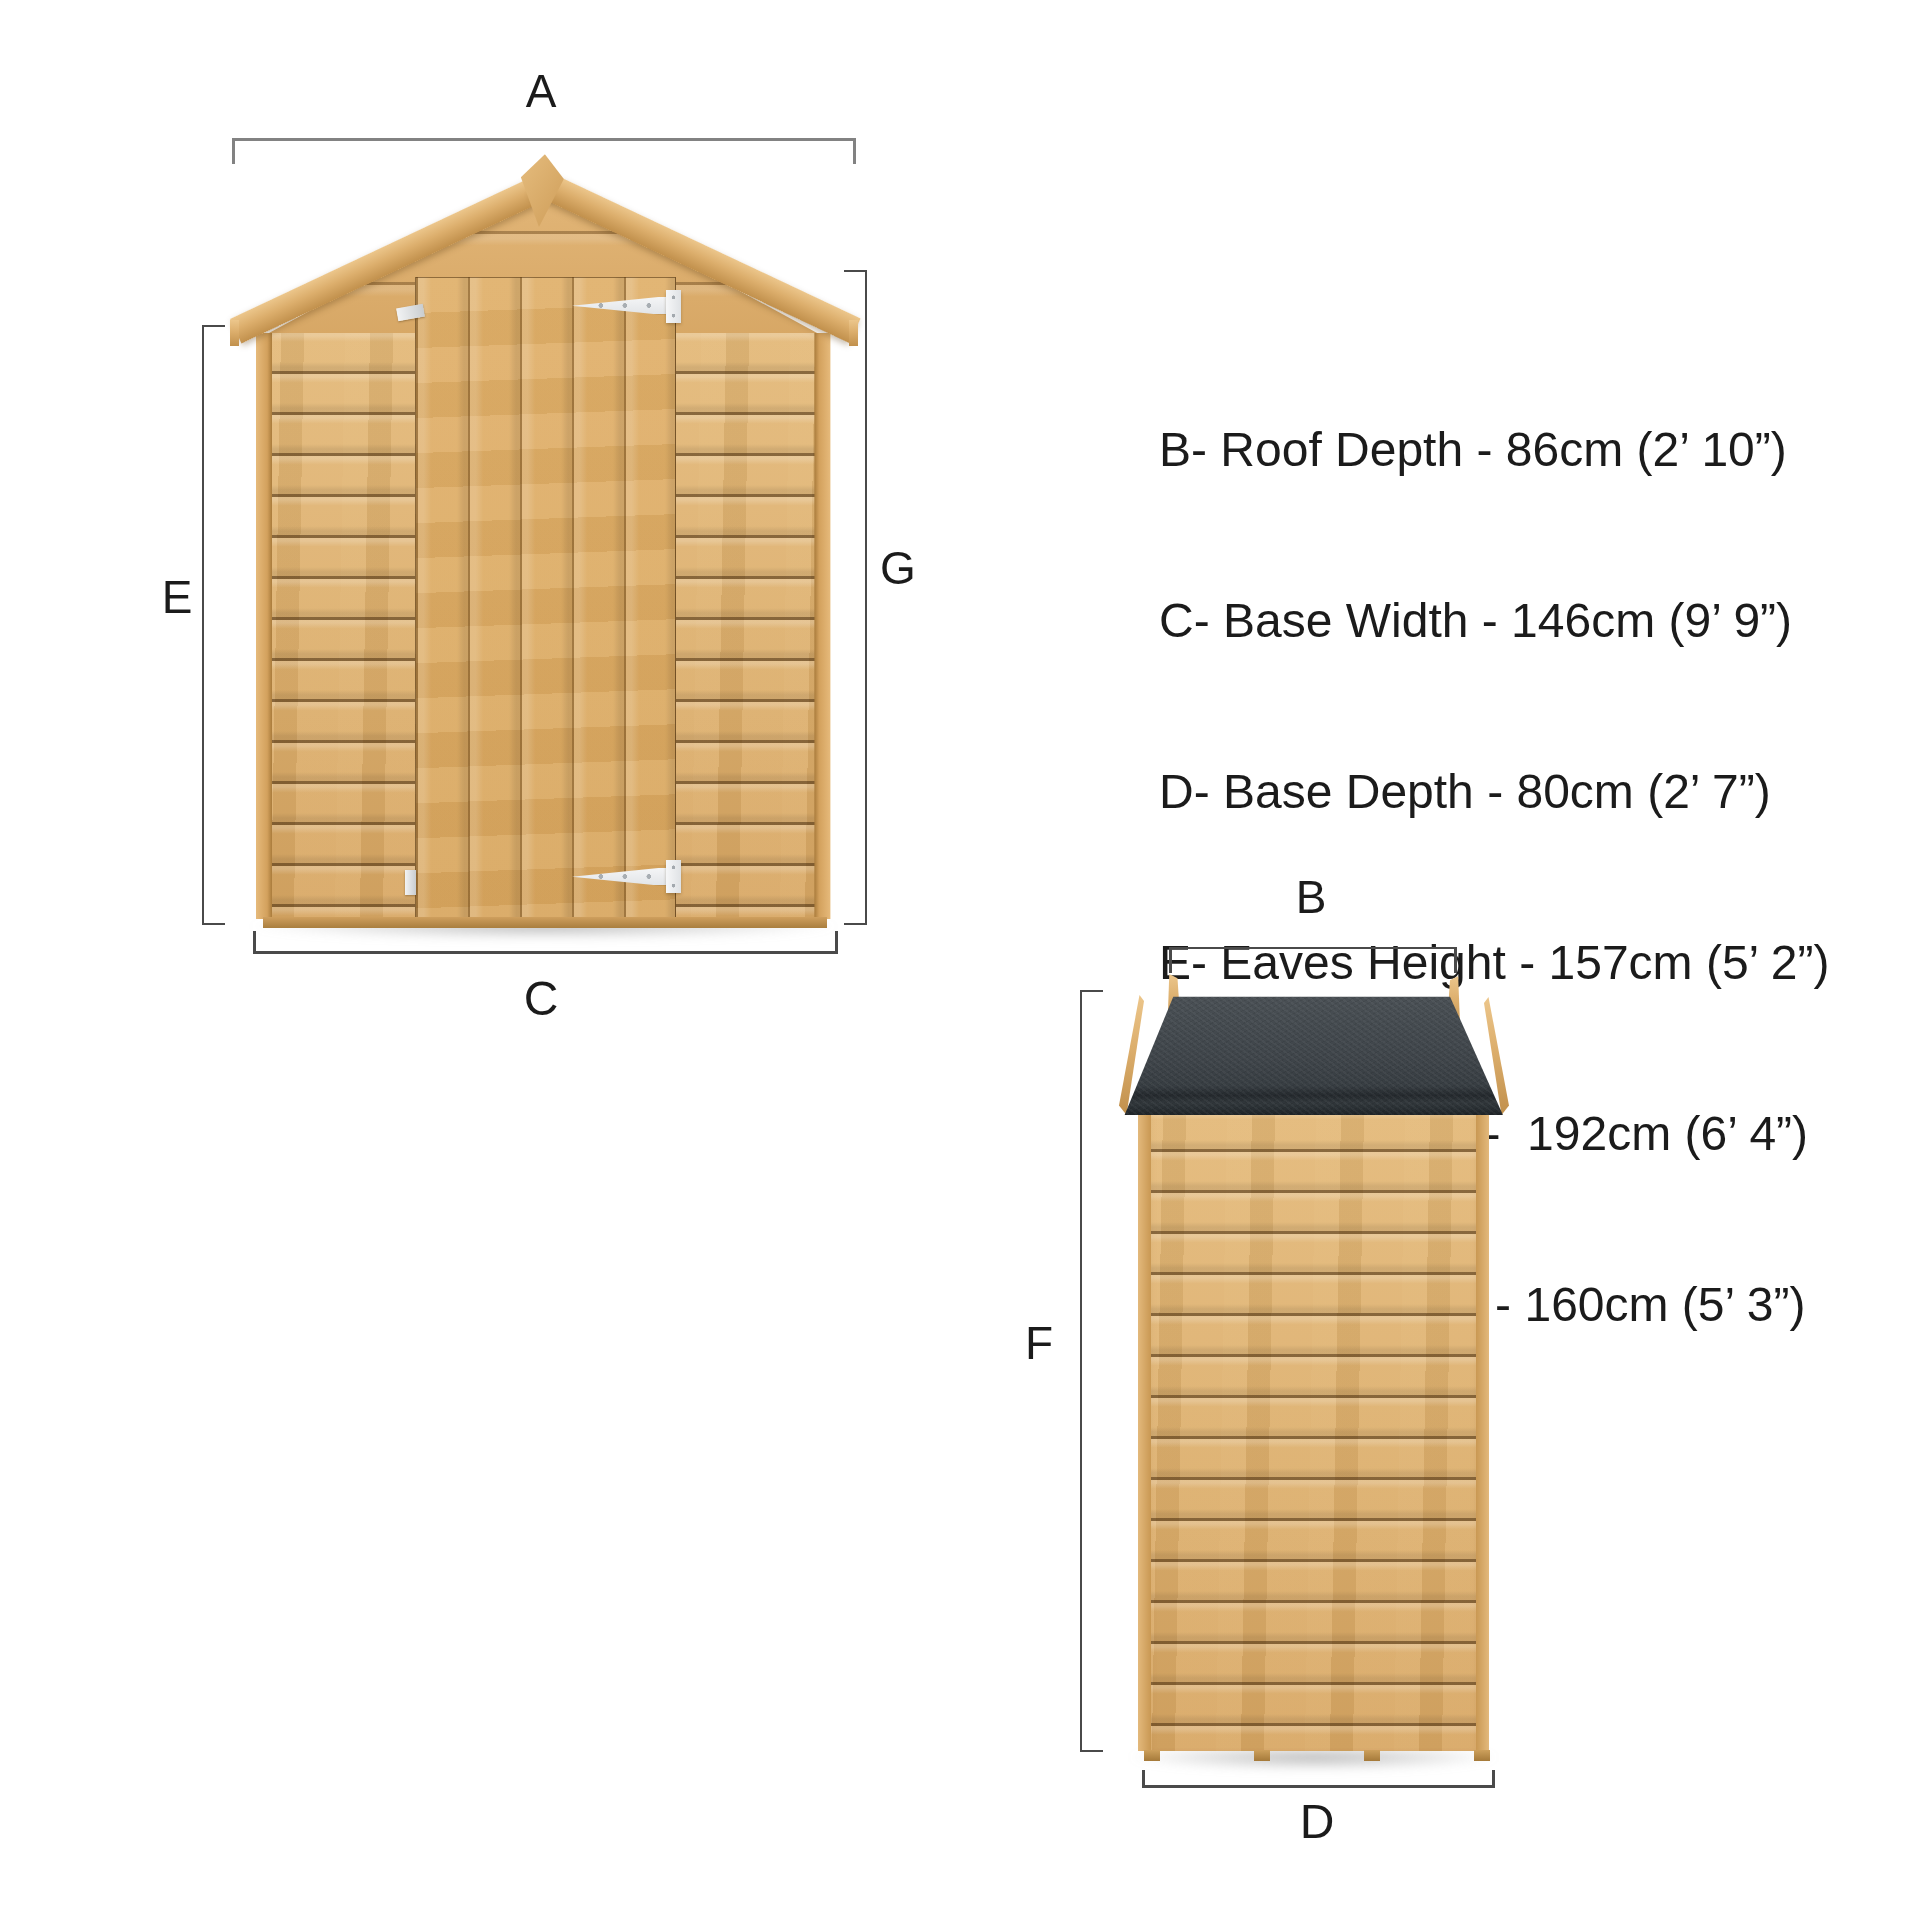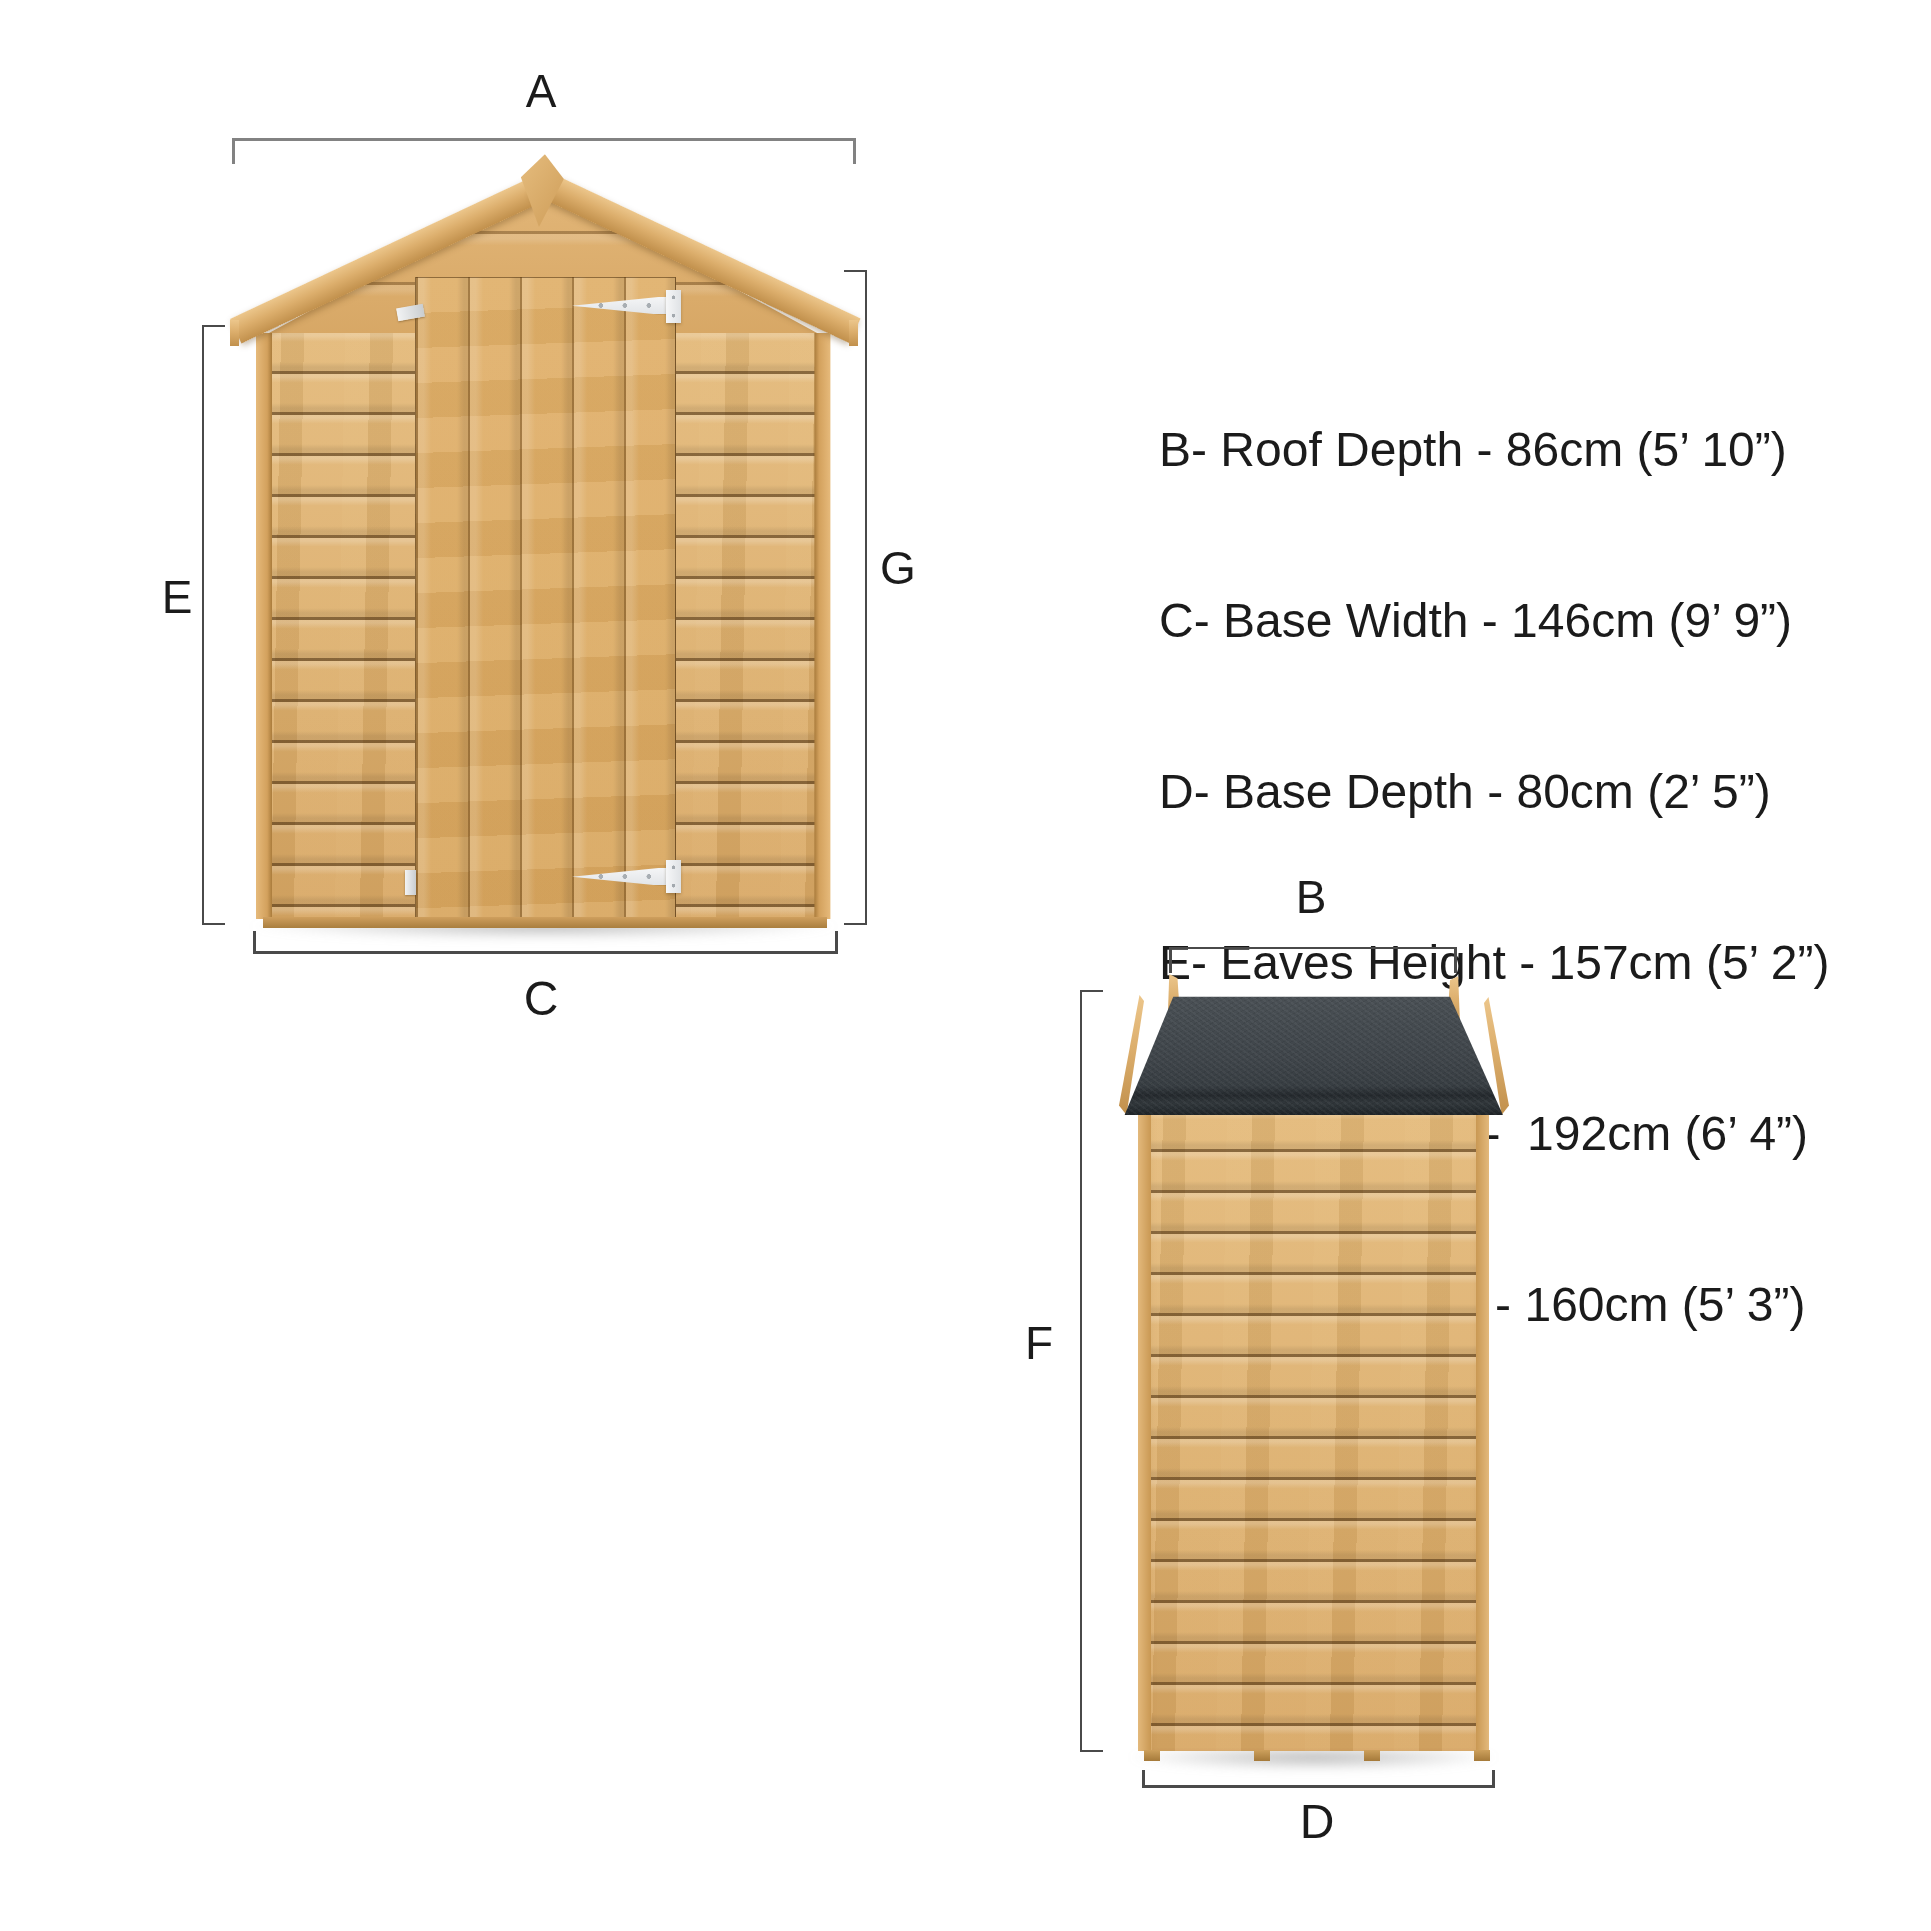--- a/index.html
+++ b/index.html
@@ -180,23 +180,23 @@
     <div class="marker" style="left:148px;top:574px;">E</div>
 
     <div class="dimline v-left" style="left:865px;top:270px;height:655px;"></div>
     <div class="marker" style="left:869px;top:545px;">G</div>
 
     <div class="dimline h-up" style="left:253px;top:951px;width:585px;"></div>
     <div class="marker" style="left:512px;top:975px;font-size:48px;">C</div>
   </section>
 
   <aside class="dim-list">
-    <div>B- Roof Depth - 86cm (5’ 10”)</div>
+    <div>B- Roof Depth - 86cm (2’ 10”)</div>
     <div>C- Base Width - 146cm (9’ 9”)</div>
-    <div>D- Base Depth - 80cm (2’ 5”)</div>
+    <div>D- Base Depth - 80cm (2’ 7”)</div>
     <div>E- Eaves Height - 157cm (5’ 2”)</div>
     <div>F- Roof Height -  192cm (6’ 4”)</div>
     <div>G- Door Height - 160cm (5’ 3”)</div>
   </aside>
 
   <section class="abs" style="left:966px;top:850px;width:676px;height:1081px;">
 
     <div class="marker" style="left:316px;top:24px;">B</div>
     <div class="dimline h-down" style="left:203px;top:97px;width:288px;height:1.9px;"></div>
 

